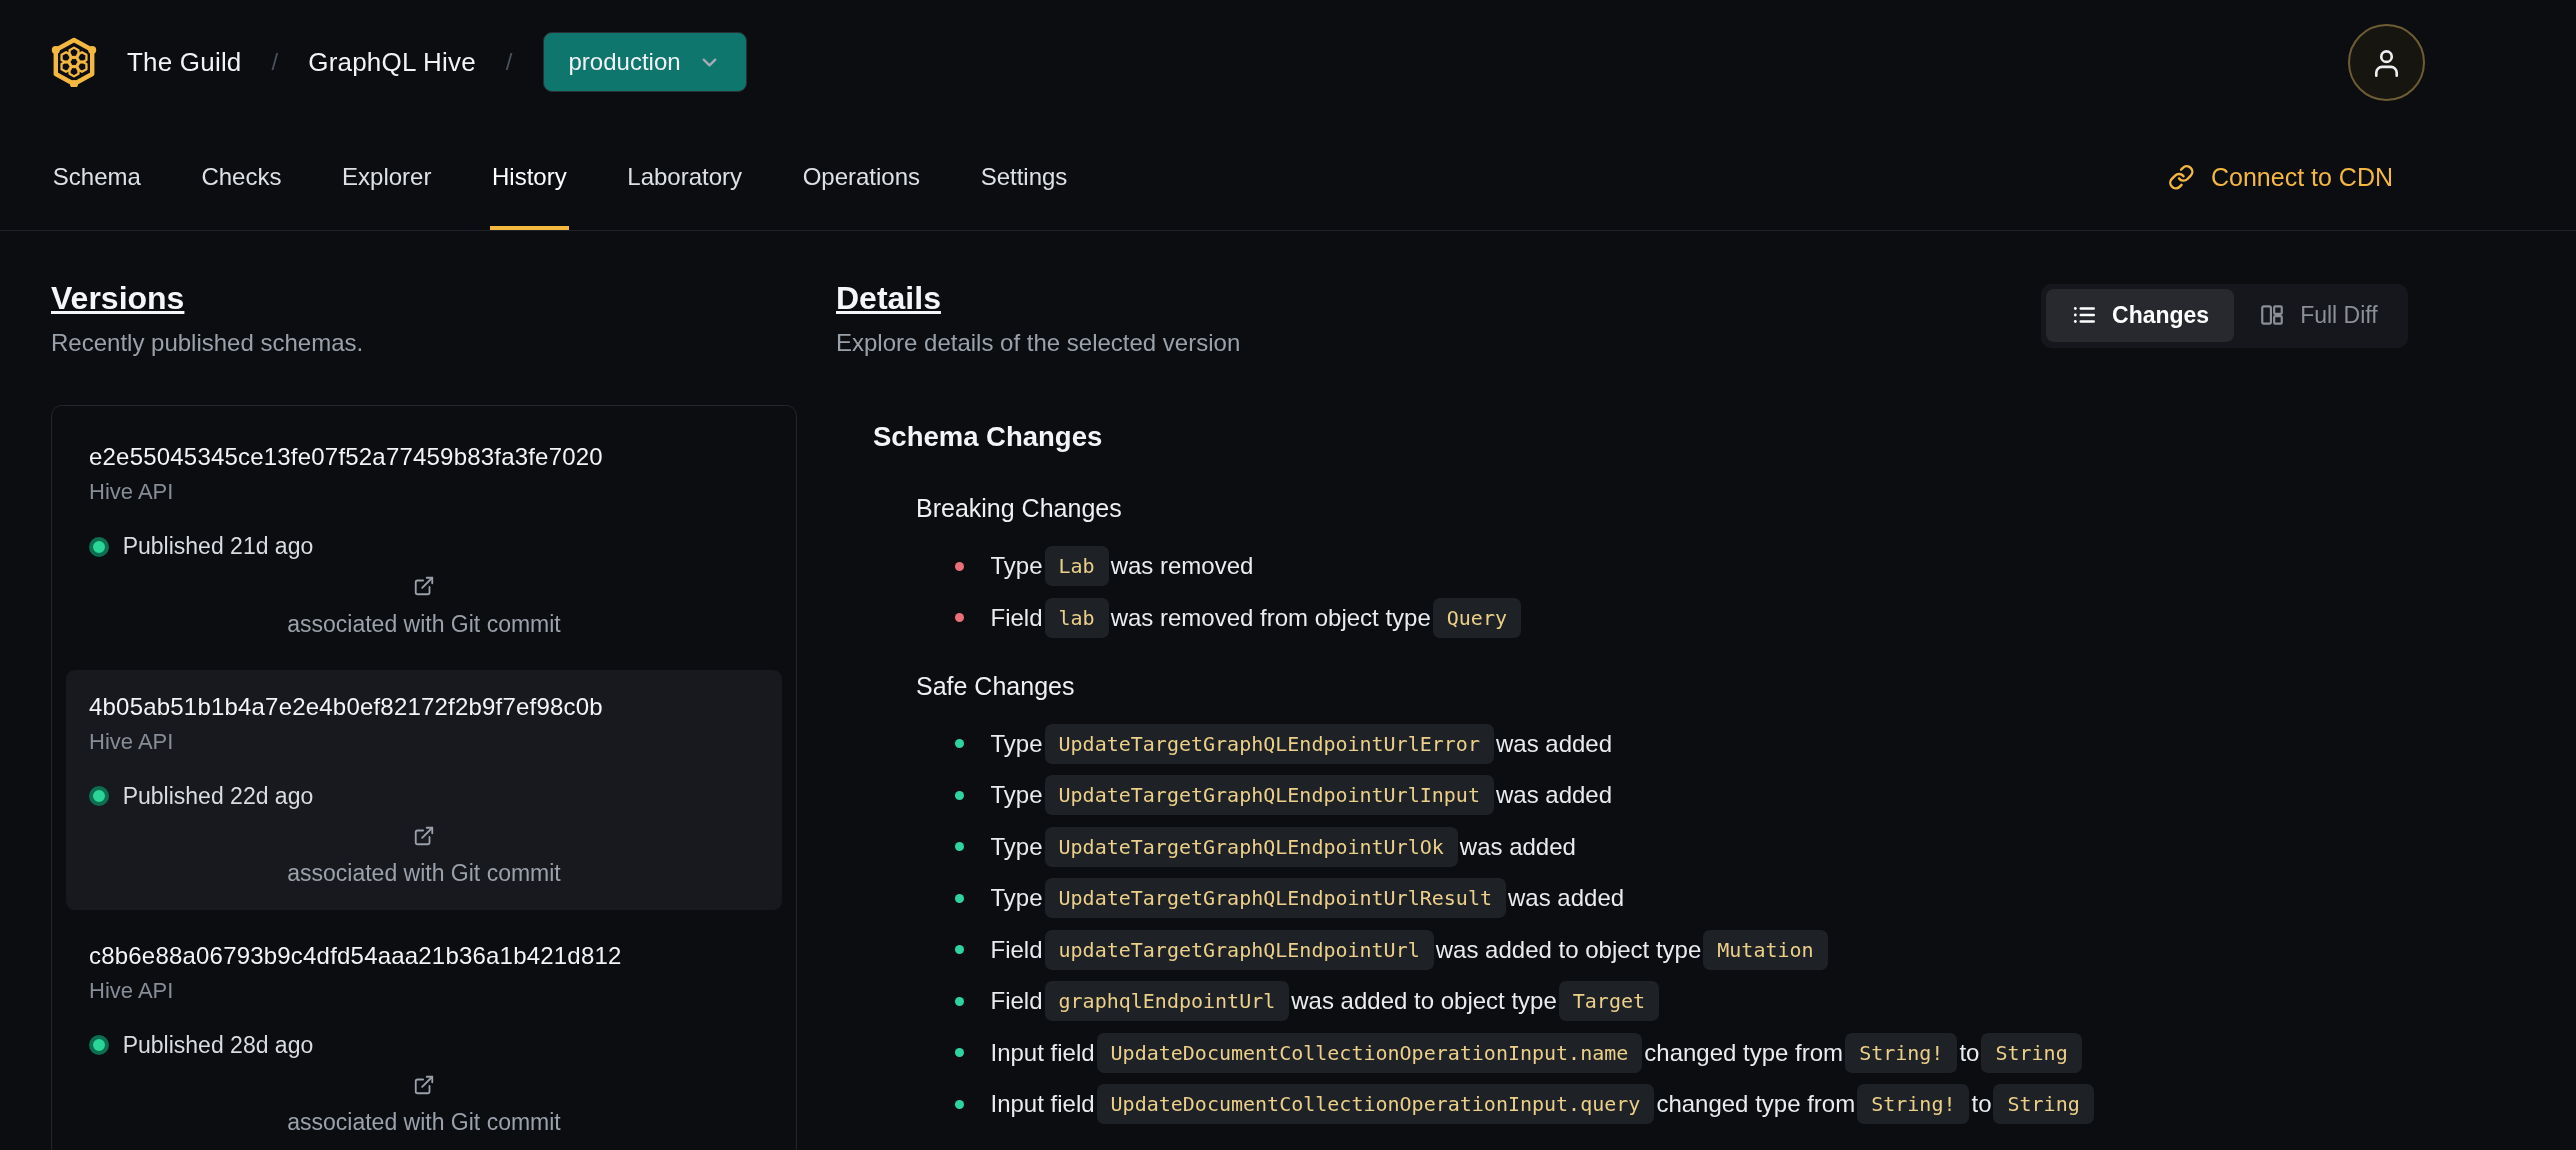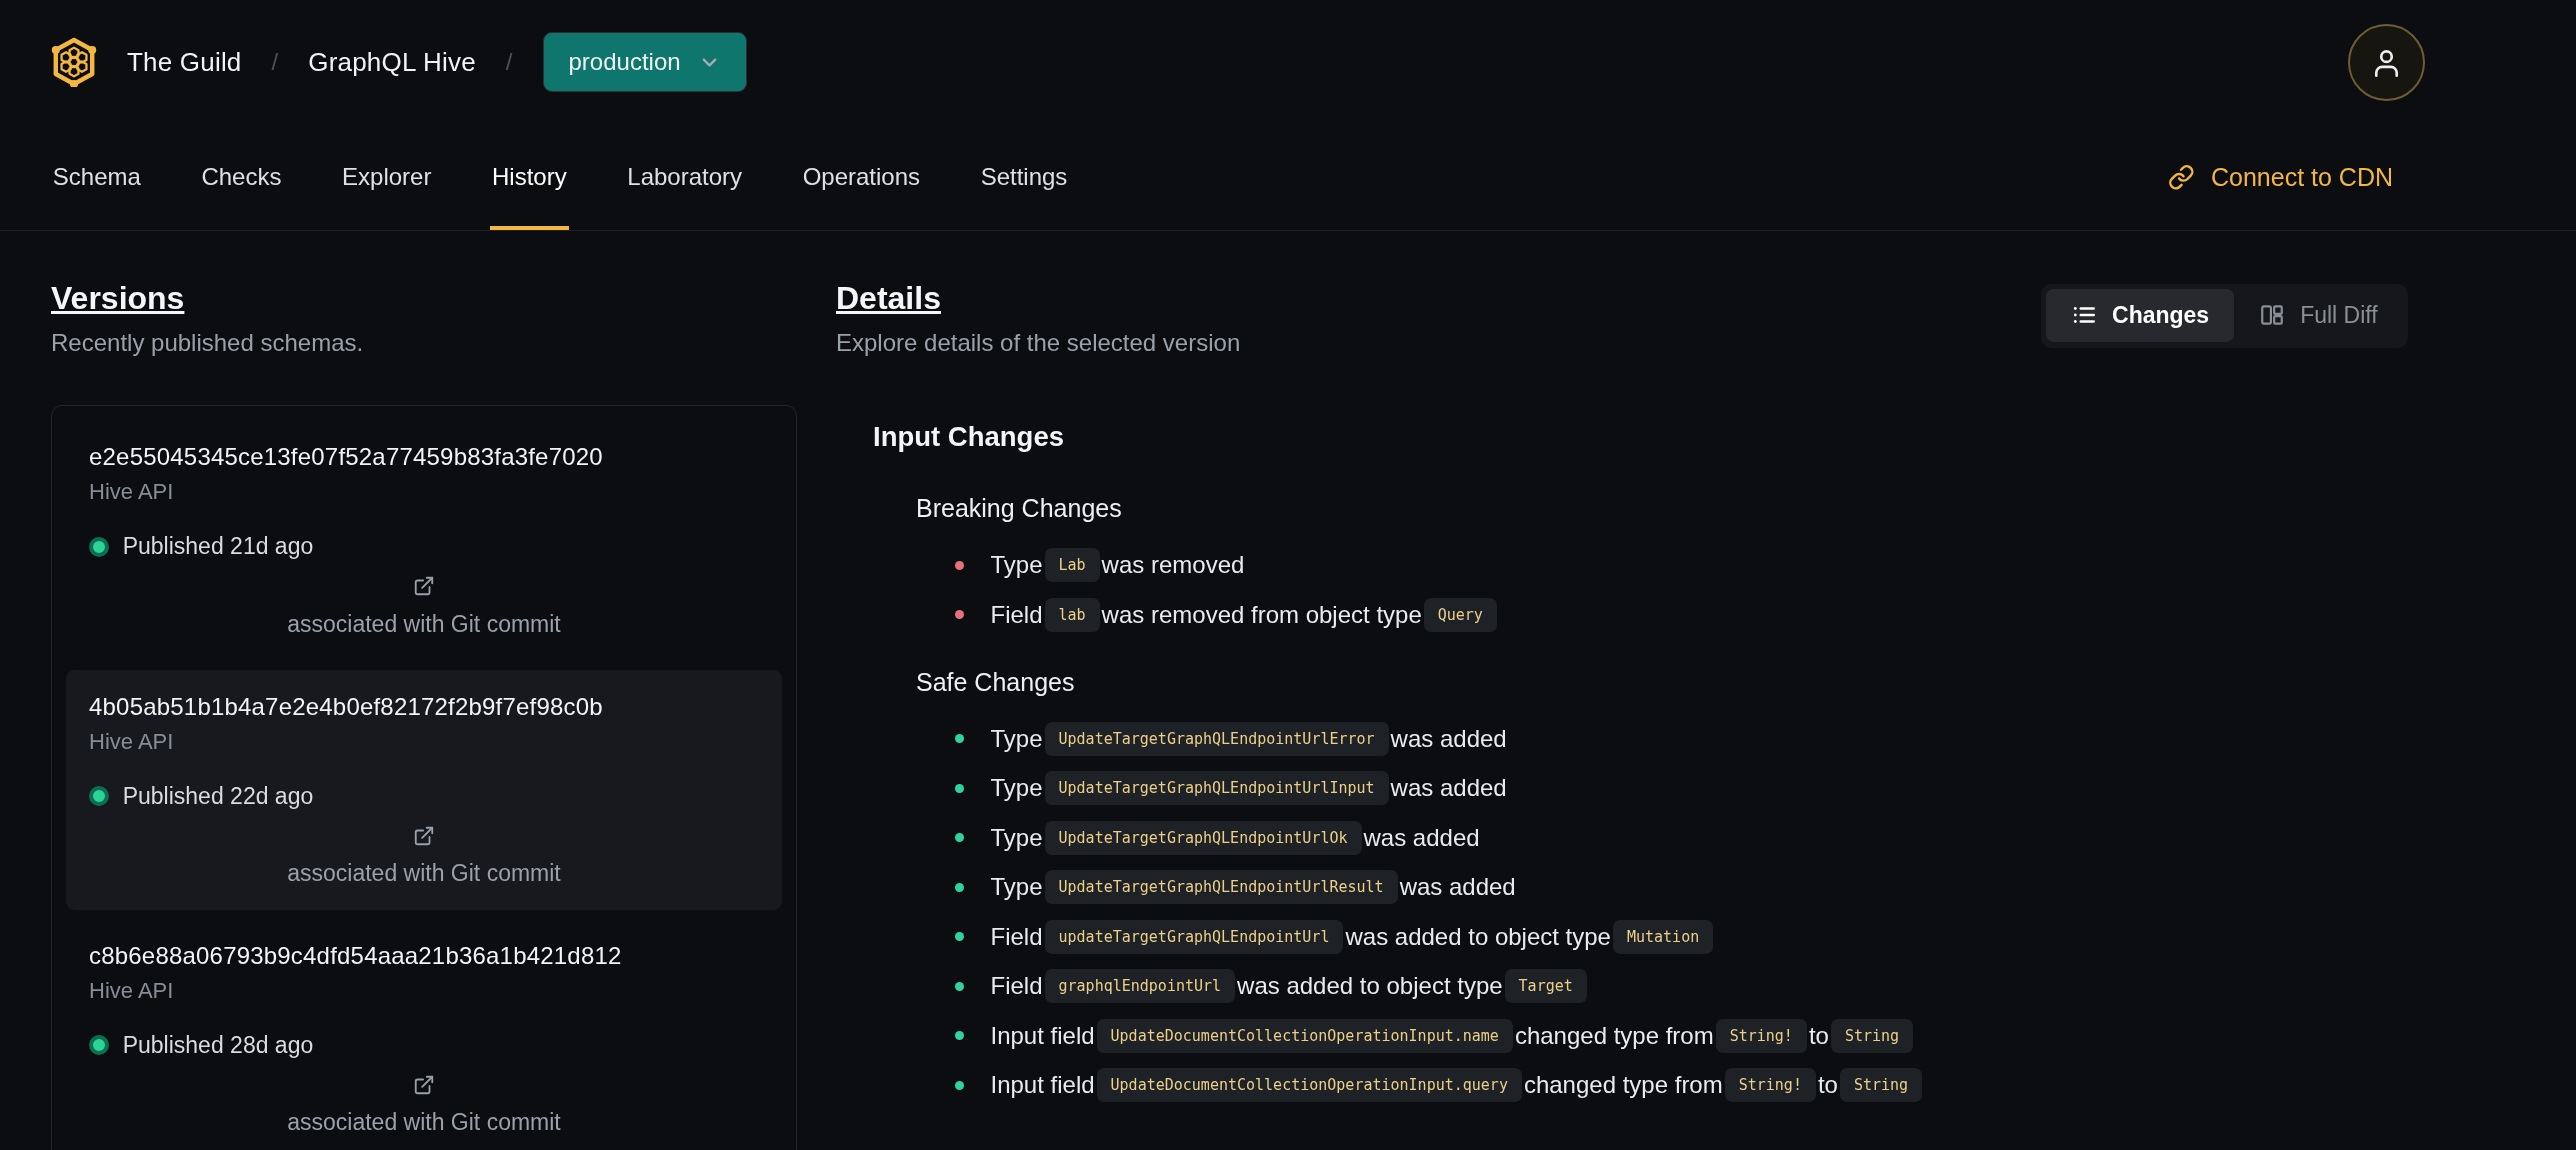--- a/index.html
+++ b/index.html
@@ -109,21 +109,21 @@
   .sc-title{font-size:27.5px;font-weight:bold;color:#f2f4f6;margin:0 0 41px 0;}
   .group-title{font-size:25px;font-weight:normal;color:#eef0f2;margin:0 0 23px 43px;}
   .change-list{list-style:none;margin:0 0 34px 0;padding:0 0 0 82px;}
   .change-row{display:flex;align-items:center;margin-bottom:11.5px;min-height:38px;}
   .bullet{width:8.9px;height:8.9px;border-radius:50%;margin-right:26.6px;flex-shrink:0;}
   .bullet.breaking{background:var(--bullet-breaking);}
   .bullet.safe{background:var(--bullet-safe);}
   .row-content{display:flex;align-items:center;gap:2px;flex-wrap:wrap;}
   .seg{font-size:24px;color:#e9ebee;}
   .badge{
-    font-family:"DejaVu Sans Mono", monospace;font-size:15px;color:var(--badge-text);
+    font-family:"DejaVu Sans Mono", monospace;font-size:20px;color:var(--badge-text);
     background:var(--badge-bg);padding:8px 14px;border-radius:7px;white-space:nowrap;
   }
 </style>
 </head>
 <body>
 
 <div class="header">
   <div class="brand">
     <span class="logo">
       <svg viewBox="0 0 48 52" width="46" height="50">
@@ -284,21 +284,21 @@
               <rect x="14" y="4" width="7" height="7" rx="1"></rect>
               <rect x="14" y="13" width="7" height="7" rx="1"></rect>
             </svg>
           </span>
           <span>Full Diff</span>
         </button>
       </div>
     </div>
 
     <div class="schema-changes">
-      <h3 class="sc-title">Input Changes</h3>
+      <h3 class="sc-title">Schema Changes</h3>
 
       <h4 class="group-title">Breaking Changes</h4>
       <ul class="change-list">
   <li class="change-row">
     <span class="bullet breaking"></span>
     <span class="row-content">
               <span class="seg">Type</span>
               <code class="badge">Lab</code>
               <span class="seg">was removed</span>
             </span>

